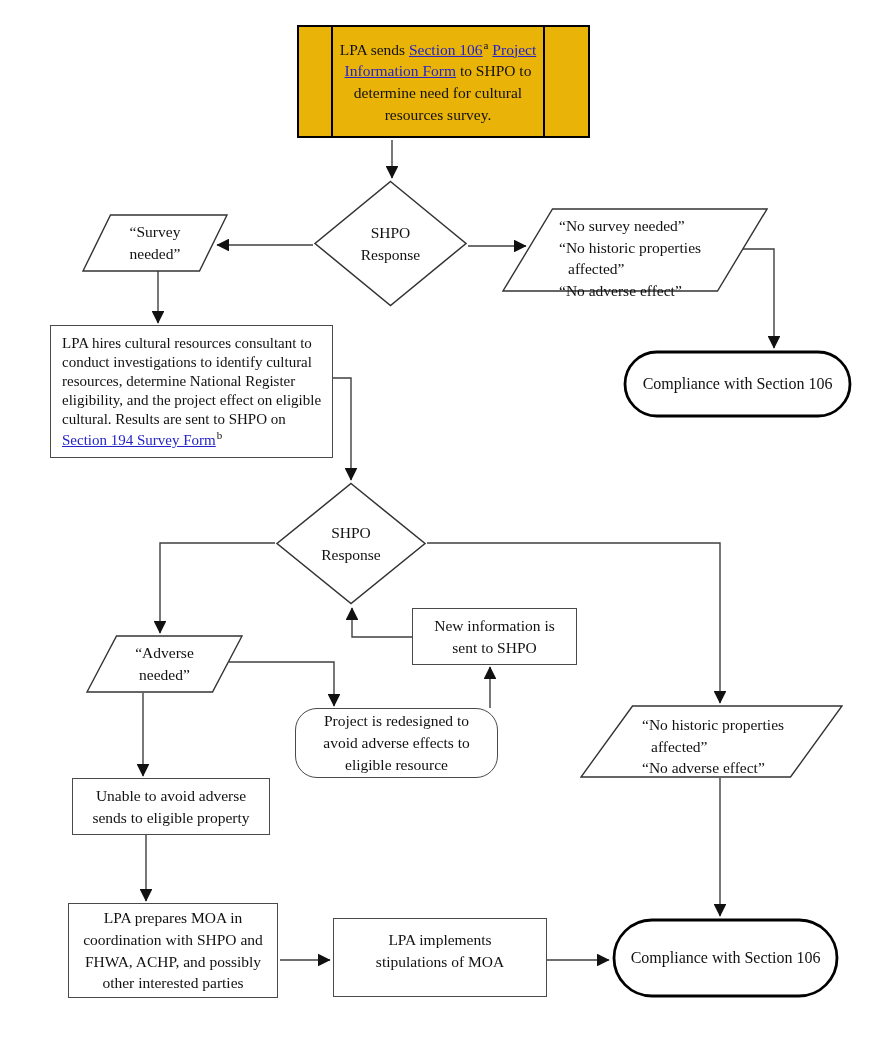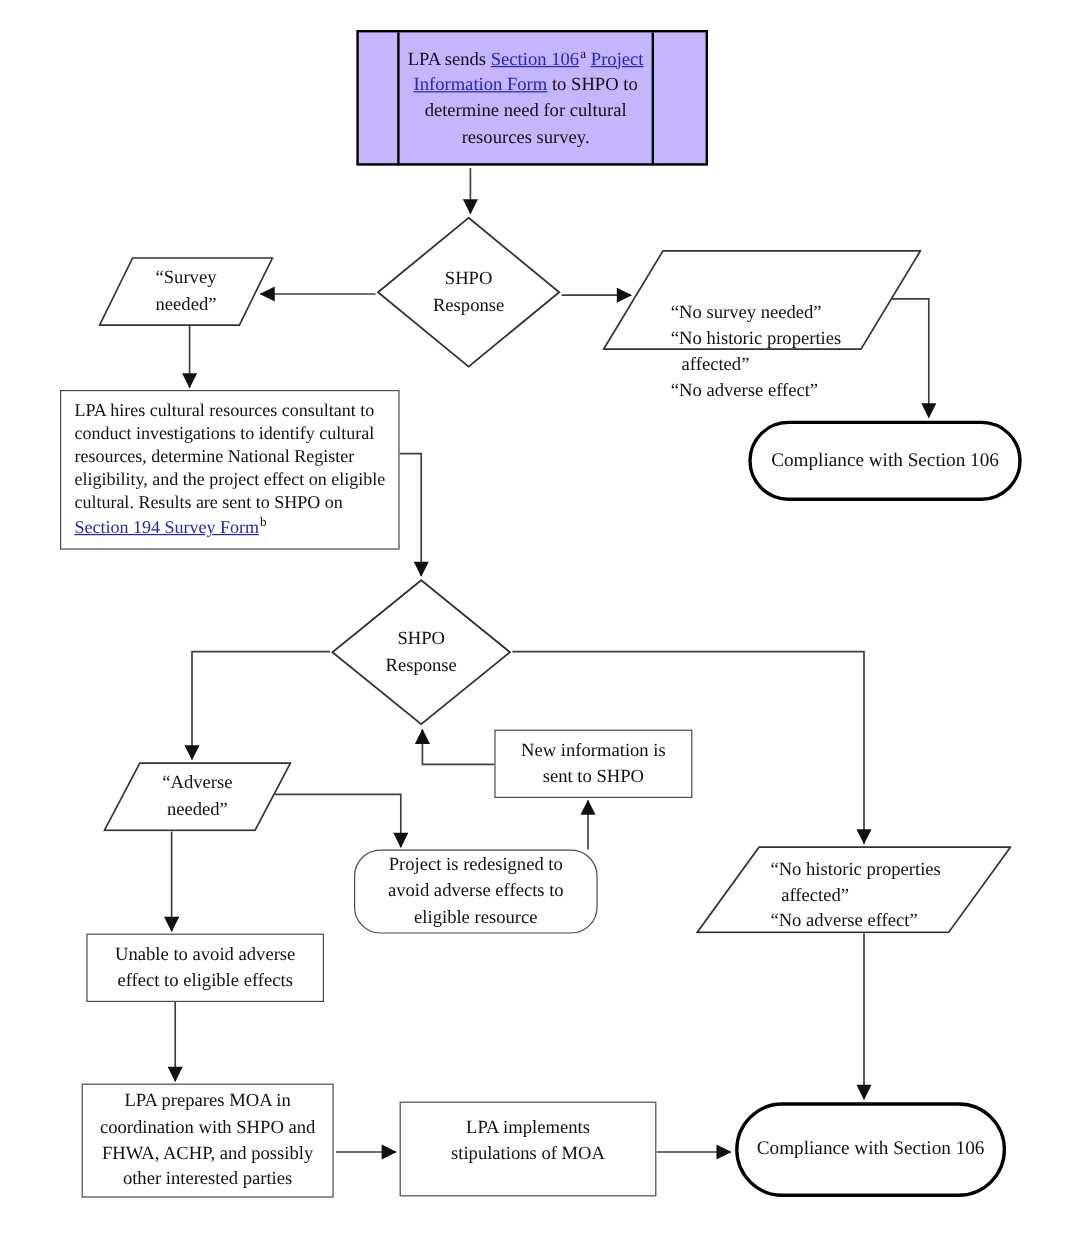--- a/index.html
+++ b/index.html
@@ -6,21 +6,21 @@
   #canvas{
     position:relative;width:891px;height:1040px;background:#fff;
     font-family:"Liberation Serif","DejaVu Serif",serif;color:#111;
   }
   .node{position:absolute;box-sizing:border-box;}
   .shape-svg{position:absolute;left:0;top:0;width:100%;height:100%;display:block;}
   .node-text{position:absolute;left:0;top:0;width:100%;height:100%;
     display:flex;align-items:center;justify-content:center;
     font-size:15.5px;line-height:1.4;text-align:center;}
   .rect-box{border:1.5px solid #4a4a4a;background:#fff;}
-  .start-box{border:2px solid #000;background:#c4b5fd;}
+  .start-box{border:2px solid #000;background:#eab308;}
   .innerbar{position:absolute;top:0;bottom:0;width:0;border-left:2px solid #000;}
   .link{color:#2424C8;text-decoration:underline;cursor:pointer;}
   .sup{font-size:11px;vertical-align:super;color:#111;text-decoration:none;margin-left:1px;}
   .left-text{justify-content:flex-start;align-items:flex-start;text-align:left;}
   .hang{padding-left:9px;text-indent:-9px;}
   #connector-layer{position:absolute;left:0;top:0;pointer-events:none;}
 </style>
 </head>
 <body>
 
@@ -76,21 +76,21 @@
     <div class="node-text">
         <span style="width:78px;">“Survey needed”</span>
       </div>
   </div>
 
   <div class="node" style="left:502px;top:208px;width:266px;height:84px;">
     <svg class="shape-svg" viewBox="0 0 266 84">
       <polygon points="50.5,1 265,1 215.5,83 1,83" fill="#fff" stroke="#333" stroke-width="1.4"></polygon>
     </svg>
     <div class="node-text left-text" style="padding:7px 0 0 57px;box-sizing:border-box;display:block;">
-      <div class="hang" style="width:172px;margin-top:35px;">“No survey needed”</div>
+      <div class="hang" style="width:172px;">“No survey needed”</div>
       <div class="hang" style="width:172px;">“No historic properties affected”</div>
       <div class="hang" style="width:182px;">“No adverse effect”</div>
     </div>
   </div>
 
   <div class="node" style="left:623px;top:350px;width:229px;height:68px;">
     <svg class="shape-svg" viewBox="0 0 229 68">
       <rect x="2" y="2" width="225" height="64" rx="32" ry="32" fill="#fff" stroke="#000" stroke-width="2.8"></rect>
     </svg>
     <div class="node-text" style="font-size:16px;">Compliance with Section 106</div>
@@ -137,21 +137,21 @@
       <polygon points="52.5,1 262,1 210.5,72 1,72" fill="#fff" stroke="#333" stroke-width="1.4"></polygon>
     </svg>
     <div class="node-text left-text" style="padding:9px 0 0 62px;box-sizing:border-box;display:block;">
       <div class="hang" style="width:168px;">“No historic properties affected”</div>
       <div class="hang" style="width:168px;">“No adverse effect”</div>
     </div>
   </div>
 
   <div class="node rect-box" style="left:72px;top:778px;width:198px;height:57px;">
     <div class="node-text">
-        <span style="width:180px;">Unable to avoid adverse effect to eligible effects</span>
+        <span style="width:180px;">Unable to avoid adverse sends to eligible property</span>
       </div>
   </div>
 
   <div class="node rect-box" style="left:333px;top:918px;width:214px;height:79px;">
     <div class="node-text" style="align-items:flex-start;padding-top:10px;box-sizing:border-box;">
         <span style="width:150px;">LPA implements stipulations of MOA</span>
       </div>
   </div>
 
   <div class="node rect-box" style="left:68px;top:903px;width:210px;height:95px;">

